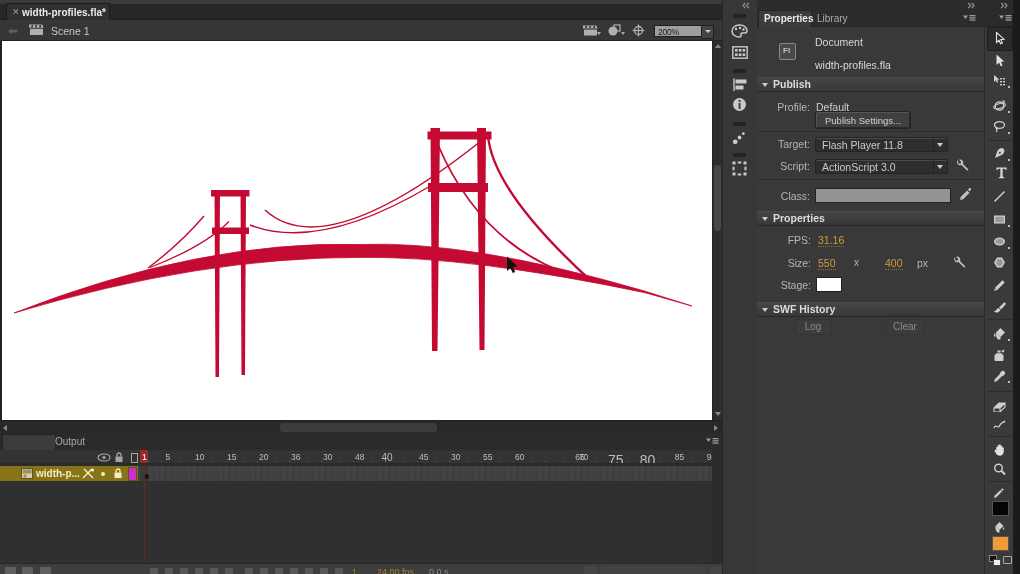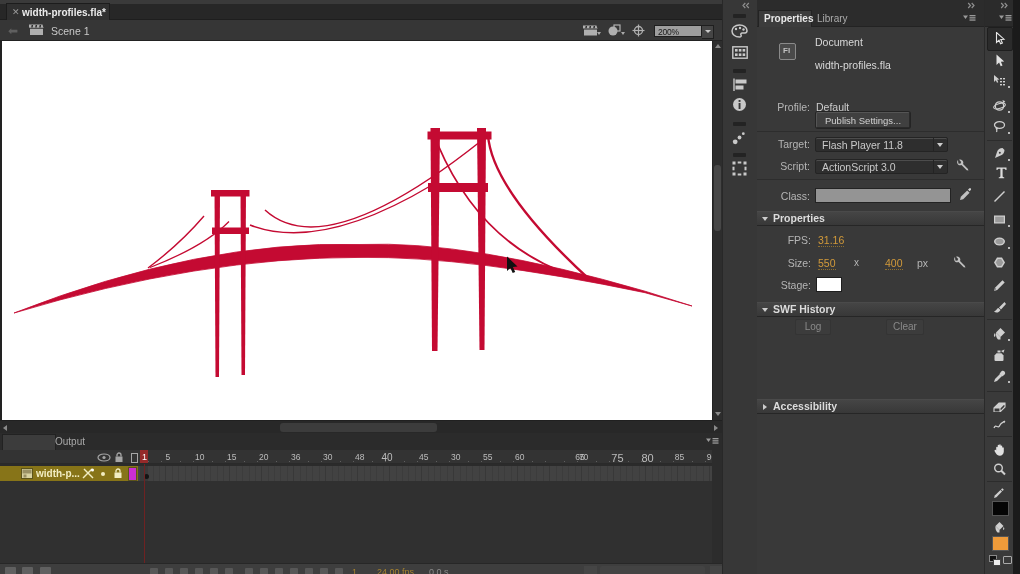--- a/index.html
+++ b/index.html
@@ -143,22 +143,22 @@
           <span style="position:absolute;left:287.74px;top:2px;width:16px;text-align:center;font-size:8.5px;color:#bdbdbd;">36</span>
           <span style="position:absolute;left:319.72749999999996px;top:2px;width:16px;text-align:center;font-size:8.5px;color:#bdbdbd;">30</span>
           <span style="position:absolute;left:351.715px;top:2px;width:16px;text-align:center;font-size:8.5px;color:#bdbdbd;">48</span>
           <span style="position:absolute;left:379px;top:2px;width:16px;text-align:center;font-size:10px;color:#bdbdbd;">40</span>
           <span style="position:absolute;left:415.69px;top:2px;width:16px;text-align:center;font-size:8.5px;color:#bdbdbd;">45</span>
           <span style="position:absolute;left:447.6775px;top:2px;width:16px;text-align:center;font-size:8.5px;color:#bdbdbd;">30</span>
           <span style="position:absolute;left:479.66499999999996px;top:2px;width:16px;text-align:center;font-size:8.5px;color:#bdbdbd;">55</span>
           <span style="position:absolute;left:511.6524999999999px;top:2px;width:16px;text-align:center;font-size:8.5px;color:#bdbdbd;">60</span>
           <span style="position:absolute;left:528px;top:2px;width:16px;text-align:center;font-size:8.5px;color:#bdbdbd;margin-left:44px;">65</span>
           <span style="position:absolute;left:575.6275px;top:2px;width:16px;text-align:center;font-size:8.5px;color:#bdbdbd;">70</span>
-          <span style="position:absolute;left:607.615px;top:2px;width:16px;text-align:right;font-size:11px;color:#bdbdbd;">75</span>
-          <span style="position:absolute;left:639.6025px;top:2px;width:16px;text-align:center;font-size:11px;color:#bdbdbd;">80</span>
+          <span style="position:absolute;left:607.615px;top:2px;width:16px;text-align:right;font-size:14px;color:#bdbdbd;">75</span>
+          <span style="position:absolute;left:639.6025px;top:2px;width:16px;text-align:center;font-size:14px;color:#bdbdbd;">80</span>
           <span style="position:absolute;left:671.5899999999999px;top:2px;width:16px;text-align:center;font-size:8.5px;color:#bdbdbd;">85</span>
           <span style="position:absolute;left:703.5774999999999px;top:2px;width:16px;text-align:center;font-size:8.5px;color:#bdbdbd;">90</span>
           <div style="position:absolute;left:148.0975px;top:10.5px;width:1px;height:1.5px;background:#5f5f5f;"></div>
           <div style="position:absolute;left:160.89249999999998px;top:10.5px;width:1px;height:1.5px;background:#5f5f5f;"></div>
           <div style="position:absolute;left:180.08499999999998px;top:10.5px;width:1px;height:1.5px;background:#5f5f5f;"></div>
           <div style="position:absolute;left:192.88px;top:10.5px;width:1px;height:1.5px;background:#5f5f5f;"></div>
           <div style="position:absolute;left:212.0725px;top:10.5px;width:1px;height:1.5px;background:#5f5f5f;"></div>
           <div style="position:absolute;left:224.8675px;top:10.5px;width:1px;height:1.5px;background:#5f5f5f;"></div>
           <div style="position:absolute;left:244.06px;top:10.5px;width:1px;height:1.5px;background:#5f5f5f;"></div>
           <div style="position:absolute;left:256.855px;top:10.5px;width:1px;height:1.5px;background:#5f5f5f;"></div>
@@ -409,20 +409,21 @@
             <rect x="6.5" y="5.4" width="6" height="1.3" fill="#9a9a9a"></rect>
           </svg></span>
   </div>
 
   <div class="abs" style="left:22px;top:43px;width:15px;height:15px;background:#4a4a4a;border:1px solid #8a8a8a;border-radius:2px;">
     <span style="position:absolute;left:3px;top:2px;font-size:8px;color:#c2c2c2;font-weight:bold;">Fl</span>
   </div>
   <span class="abs" style="left:58px;top:36px;font-size:10.5px;color:#d8d8d8;">Document</span>
   <span class="abs" style="left:58px;top:59px;font-size:10.5px;color:#d8d8d8;">width-profiles.fla</span>
 
+  <div class="hdr" style="top:77px;"><span style="margin-left:5px;"><span class="tri-d" style="margin-right:5px;margin-bottom:1px;"></span>Publish</span></div>
   <div class="lbl" style="left:0;top:101px;width:53px;">Profile:</div>
   <div class="val" style="left:59px;top:101px;">Default</div>
   <div class="abs" style="left:59px;top:112px;width:92px;height:14px;background:#404040;border:1px solid #555;border-bottom-color:#2a2a2a;border-right-color:#2a2a2a;border-radius:2px;box-shadow:0 0 0 1px #242424;">
     <span style="position:absolute;left:50%;transform:translateX(-50%);top:1.5px;font-size:9.5px;color:#d2d2d2;white-space:nowrap;">Publish Settings...</span>
   </div>
   <div class="abs" style="left:0;top:131px;width:227px;height:1px;background:#2d2d2d;"></div>
   <div class="lbl" style="left:0;top:138px;width:53px;">Target:</div>
   <div class="dd" style="left:58px;top:136.5px;width:131px;height:13px;">
     <span style="position:absolute;left:6px;top:1px;">Flash Player 11.8</span>
     <div style="position:absolute;right:13px;top:0;width:1px;height:13px;background:#242424;"></div>
@@ -460,21 +461,20 @@
   <div class="abs" style="left:59px;top:277px;width:24px;height:13px;background:#ffffff;border:1px solid #1f1f1f;"></div>
 
   <div class="hdr" style="top:302px;"><span style="margin-left:5px;"><span class="tri-d" style="margin-right:5px;margin-bottom:1px;"></span>SWF History</span></div>
   <div class="abs" style="left:38px;top:319px;width:34px;height:14px;background:#3c3c3c;border:1px solid #343434;border-radius:2px;">
     <span style="position:absolute;left:50%;transform:translateX(-50%);top:1px;font-size:10px;color:#8a8a8a;">Log</span>
   </div>
   <div class="abs" style="left:129px;top:319px;width:36px;height:14px;background:#3c3c3c;border:1px solid #343434;border-radius:2px;">
     <span style="position:absolute;left:50%;transform:translateX(-50%);top:1px;font-size:10px;color:#8a8a8a;">Clear</span>
   </div>
 
-  <div class="hdr" style="top:399px;"><span style="margin-left:6px;"><span class="tri-r" style="margin-right:6px;"></span>Accessibility</span></div>
 </div>
 
 <div class="abs" id="tools" style="left:984px;top:0;width:29px;height:574px;background:#3a3a3a;border-left:1px solid #2a2a2a;">
   <div class="abs" style="left:0;top:0;width:29px;height:26px;background:#2b2b2b;border-bottom:1px solid #232323;"></div>
   <span class="abs" style="right:5px;top:2px;line-height:0;"><svg width="9" height="7" viewBox="0 0 9 7">
           <path d="M1.2,1 L3.5,3.5 L1.2,6 M4.7,1 L7,3.5 L4.7,6" stroke="#8f8f8f" stroke-width="1.2" fill="none"></path>
         </svg></span>
   <span class="abs" style="left:14px;top:14px;line-height:0;"><svg width="13" height="8" viewBox="0 0 13 8">
           <polygon points="0,1.5 5,1.5 2.5,5" fill="#9a9a9a"></polygon>
           <rect x="6.5" y="1" width="6" height="1.3" fill="#9a9a9a"></rect>

